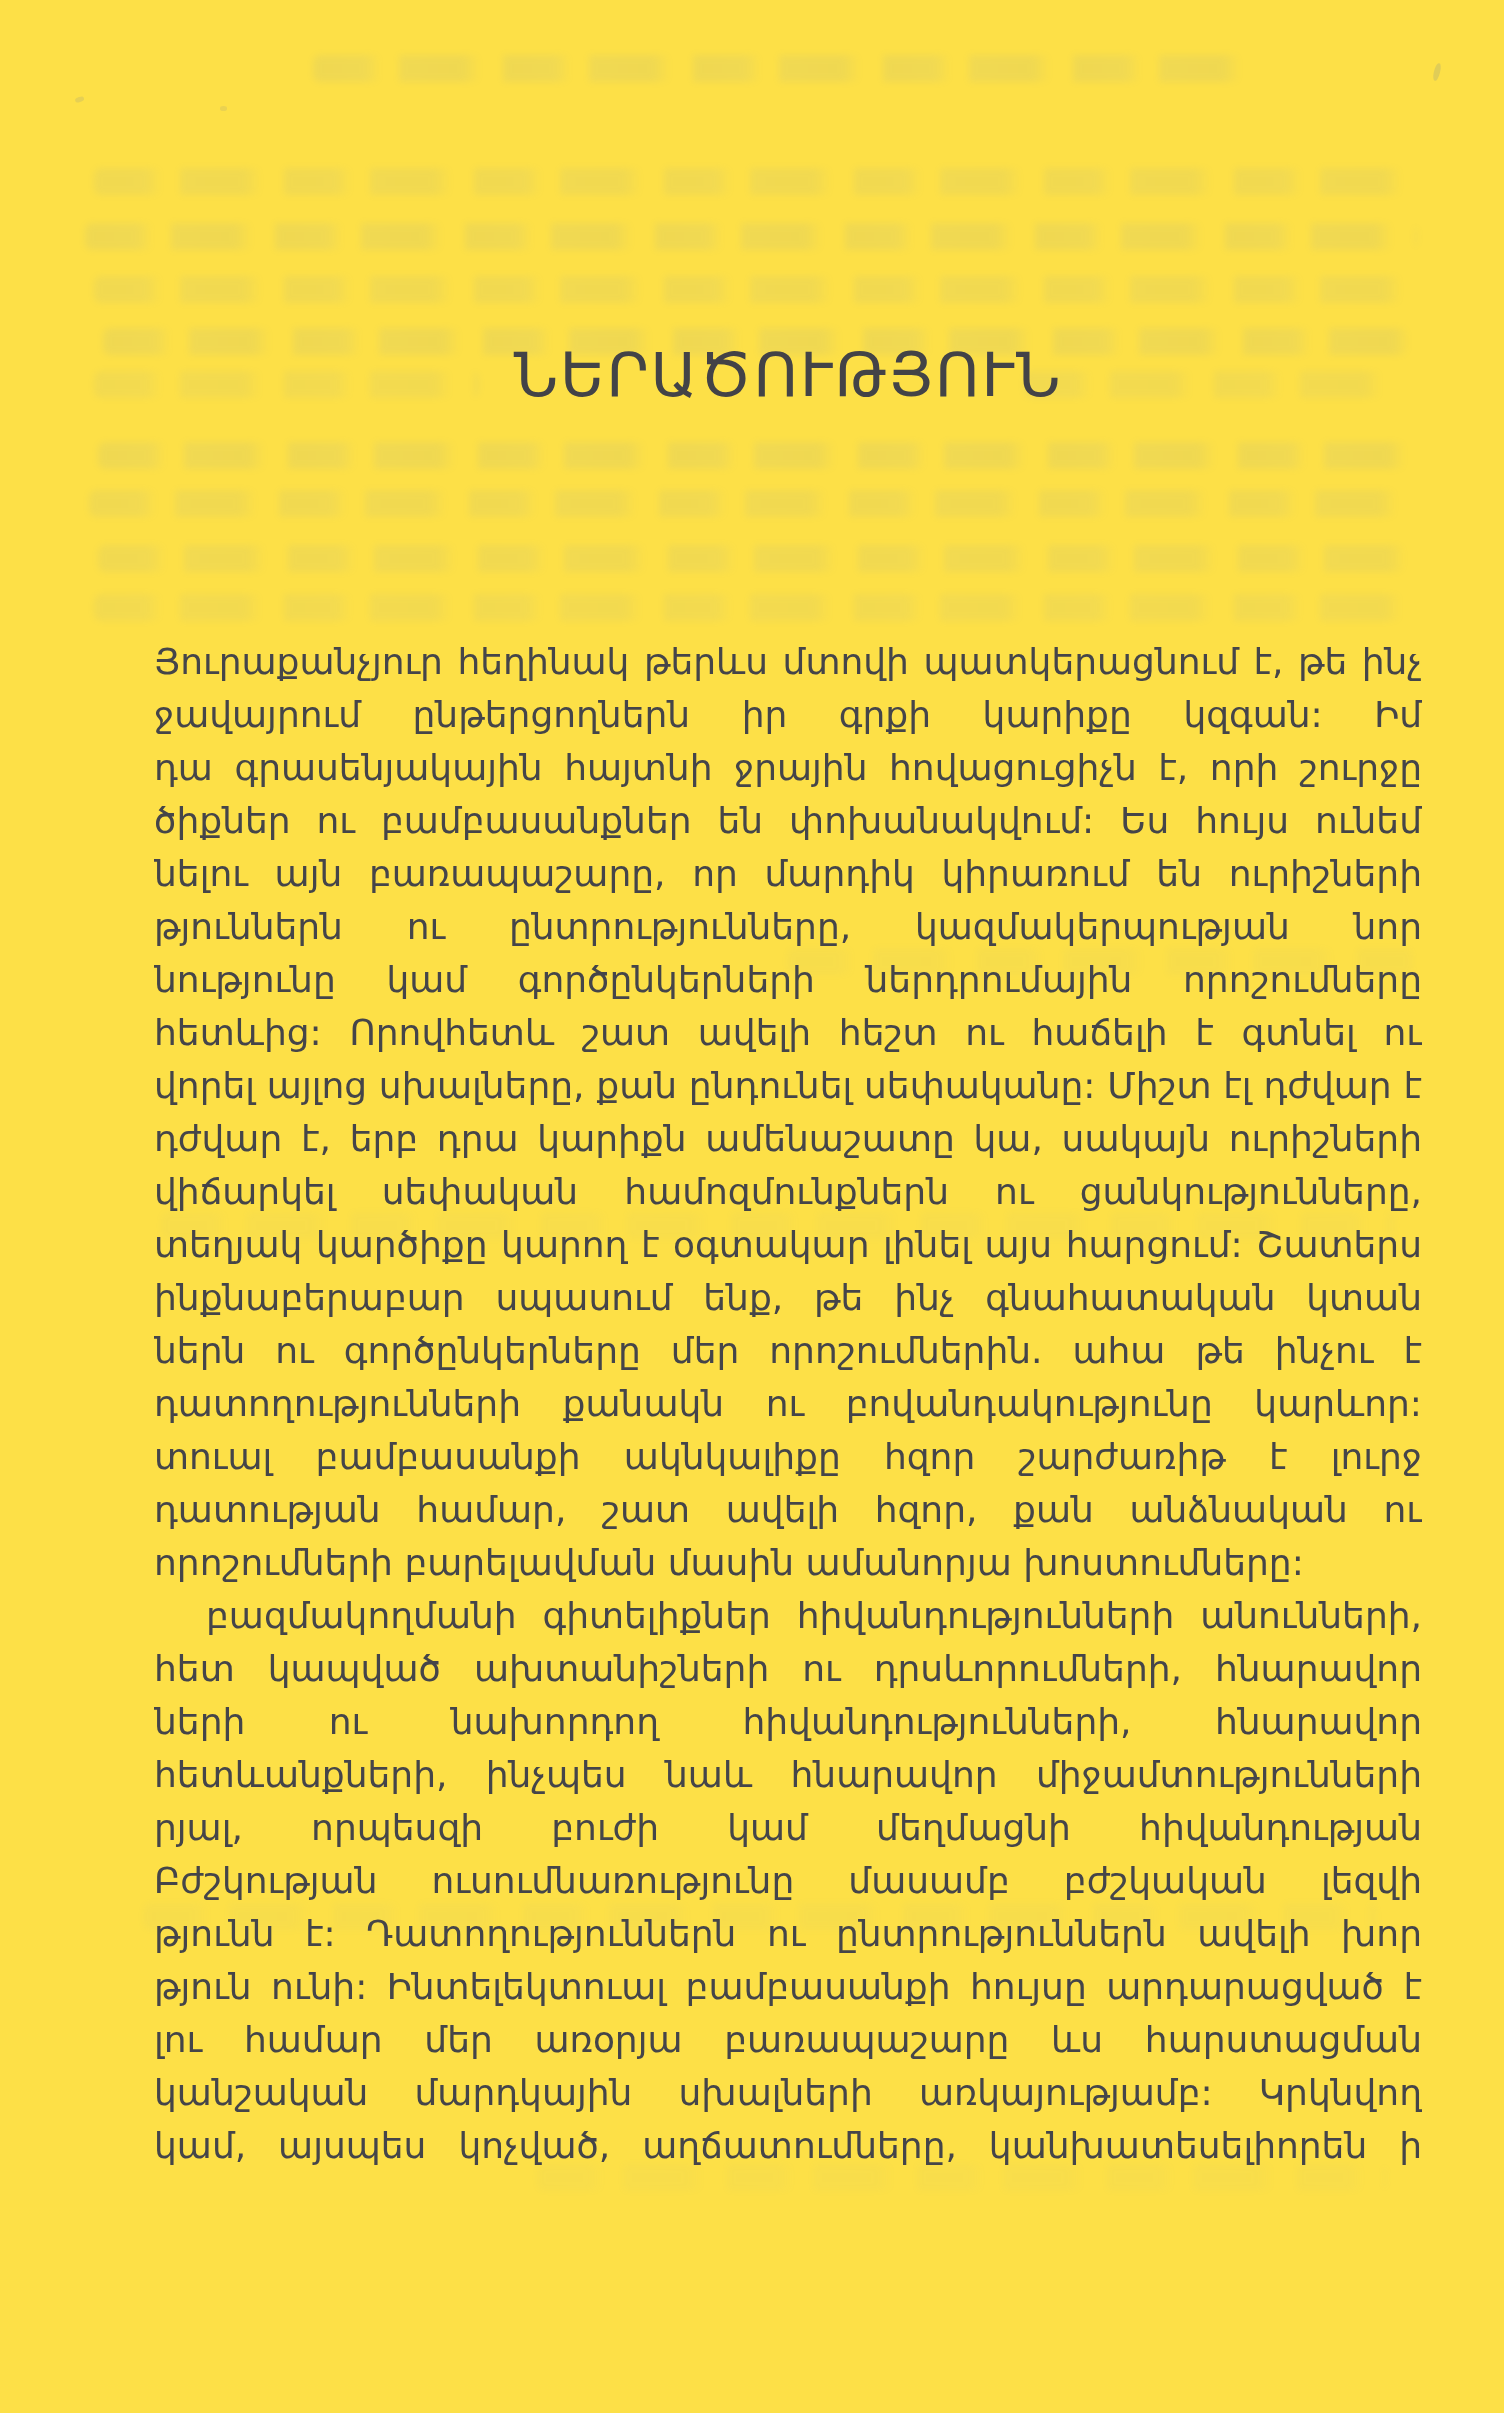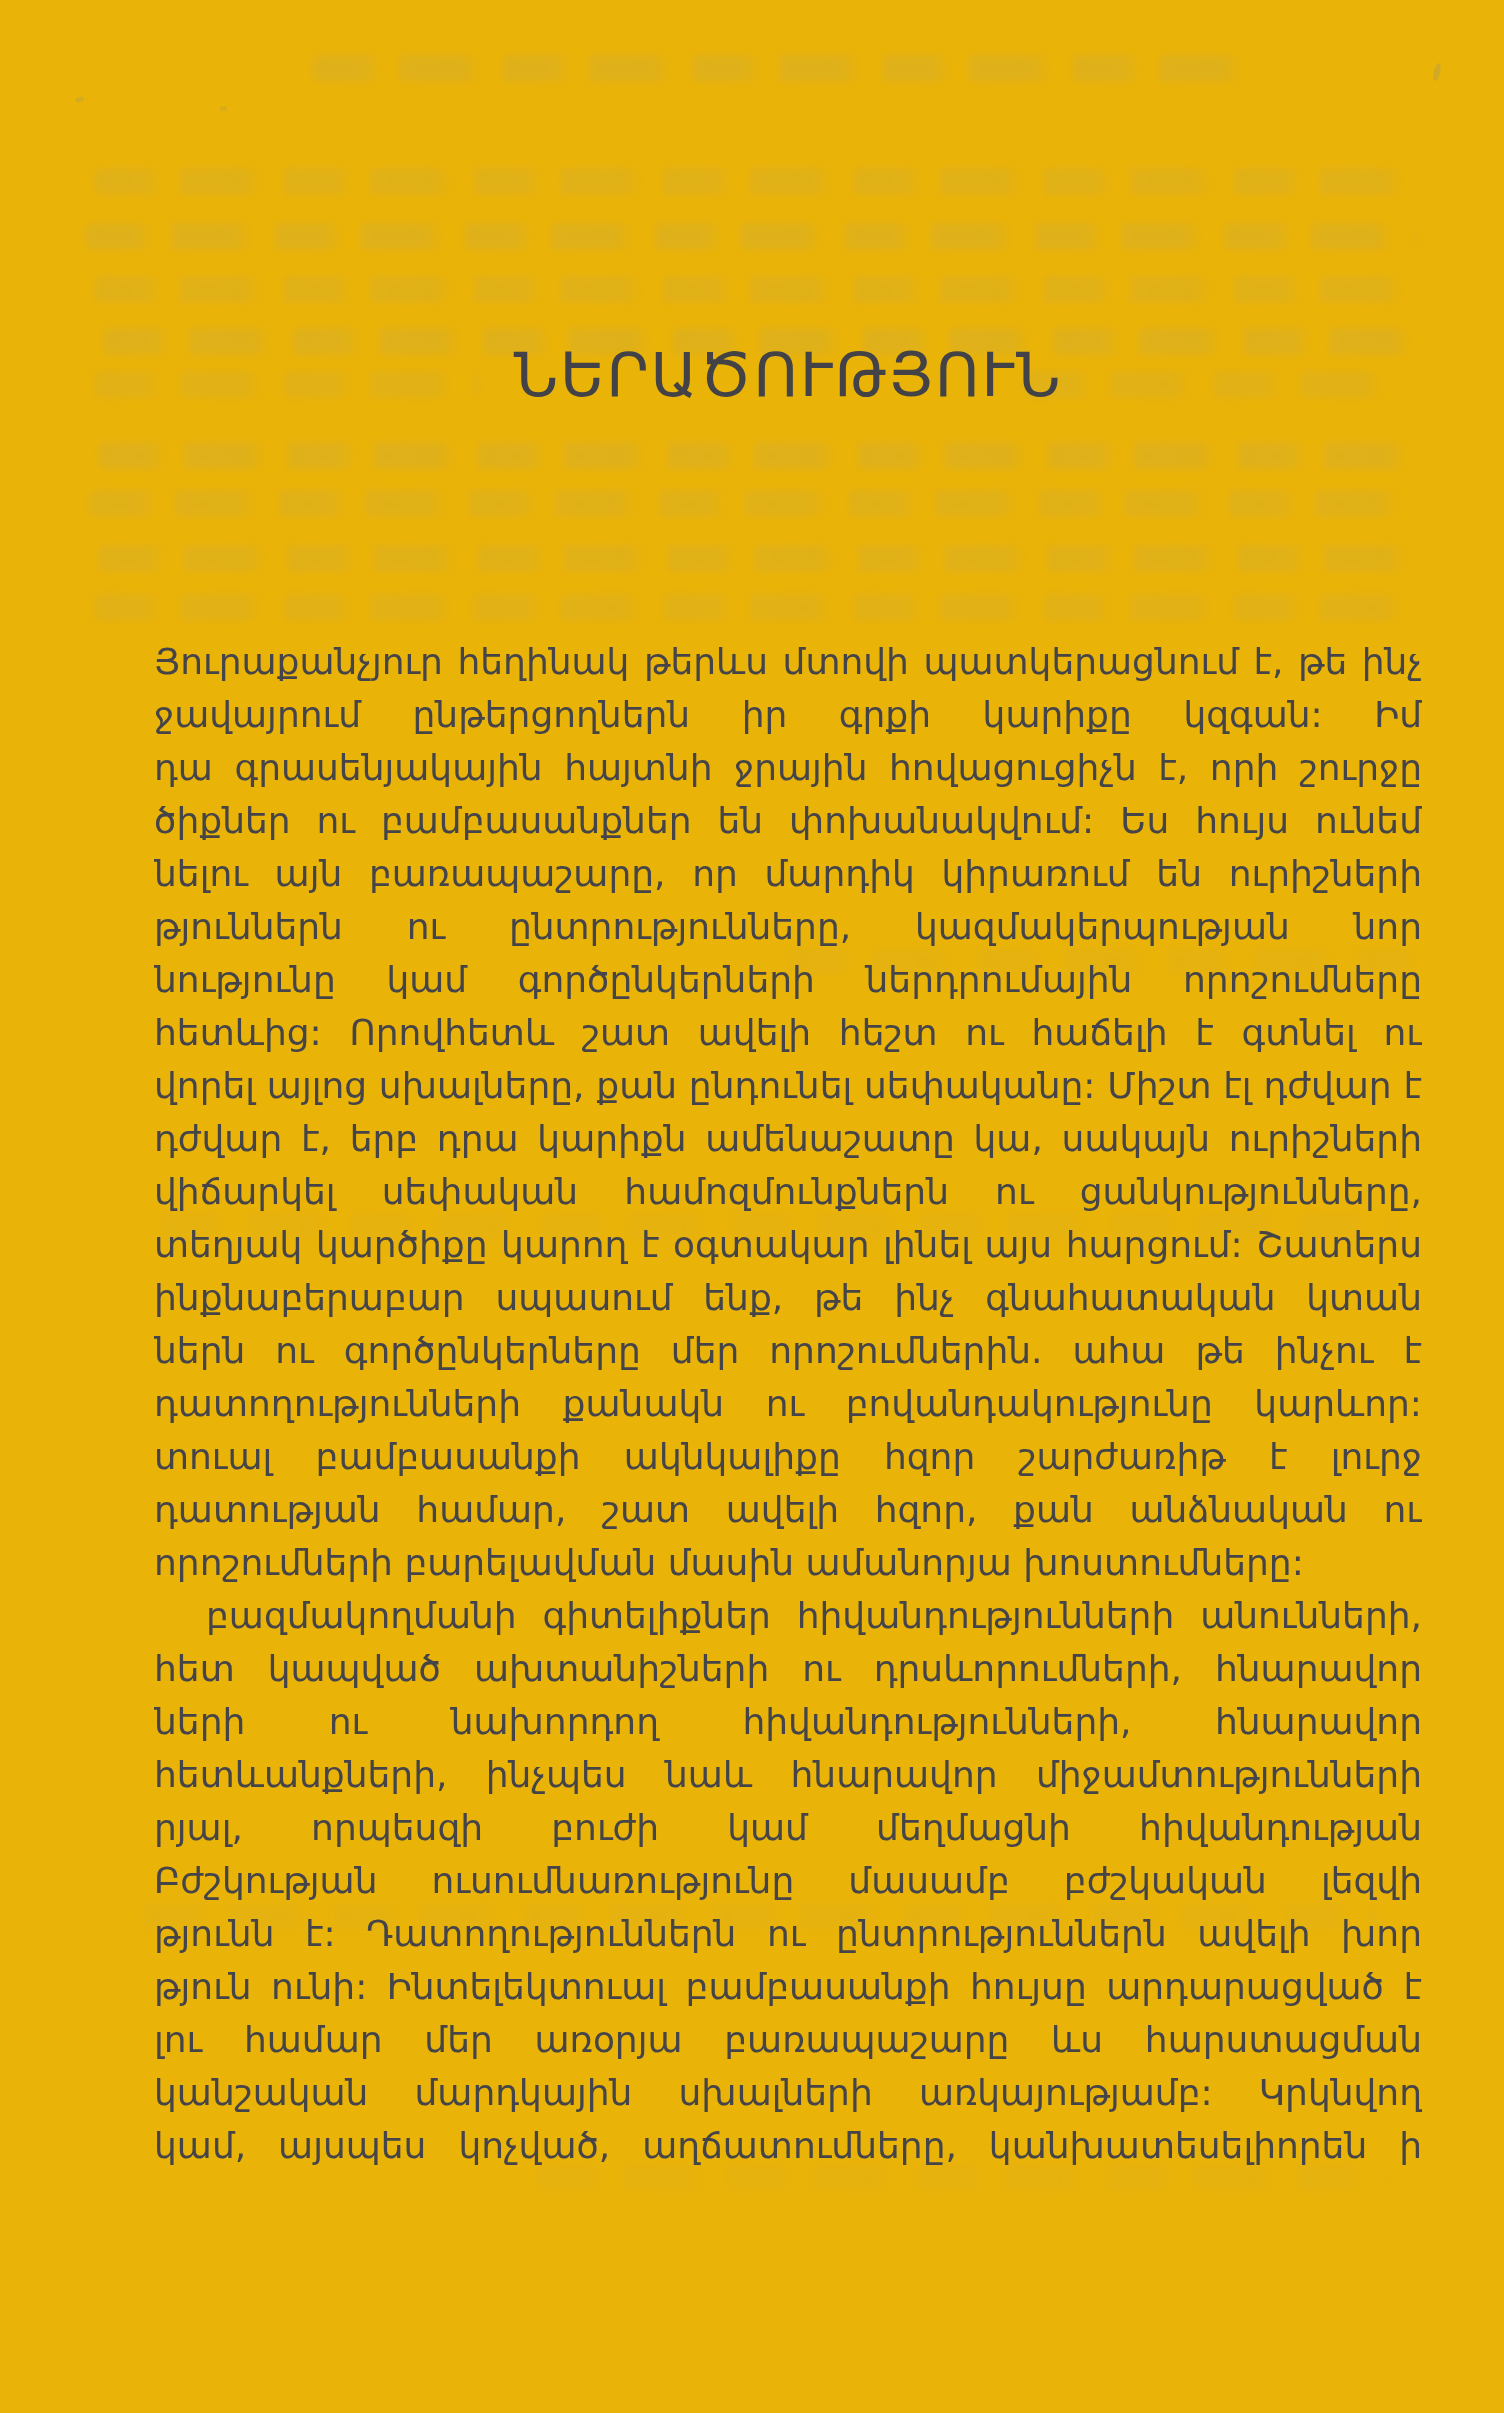--- a/index.html
+++ b/index.html
@@ -1,21 +1,21 @@
 <!DOCTYPE html>
 <html lang="hy" style="font-size:14.3px"><head>
 <meta charset="utf-8">
 <style>
   html, body { margin: 0; padding: 0; background: #e8e8e8; }
   .page {
     position: relative;
     width: 1505px;
     height: 2413px;
     margin: 0 auto;
-    background: #eab308;
+    background: #fde047;
     overflow: hidden;
     font-family: "DejaVu Sans", sans-serif;
   }
 
   
   .bleed {
     position: absolute;
     height: 27px;
     border-radius: 7.2px;
     filter: blur(3.6px);

